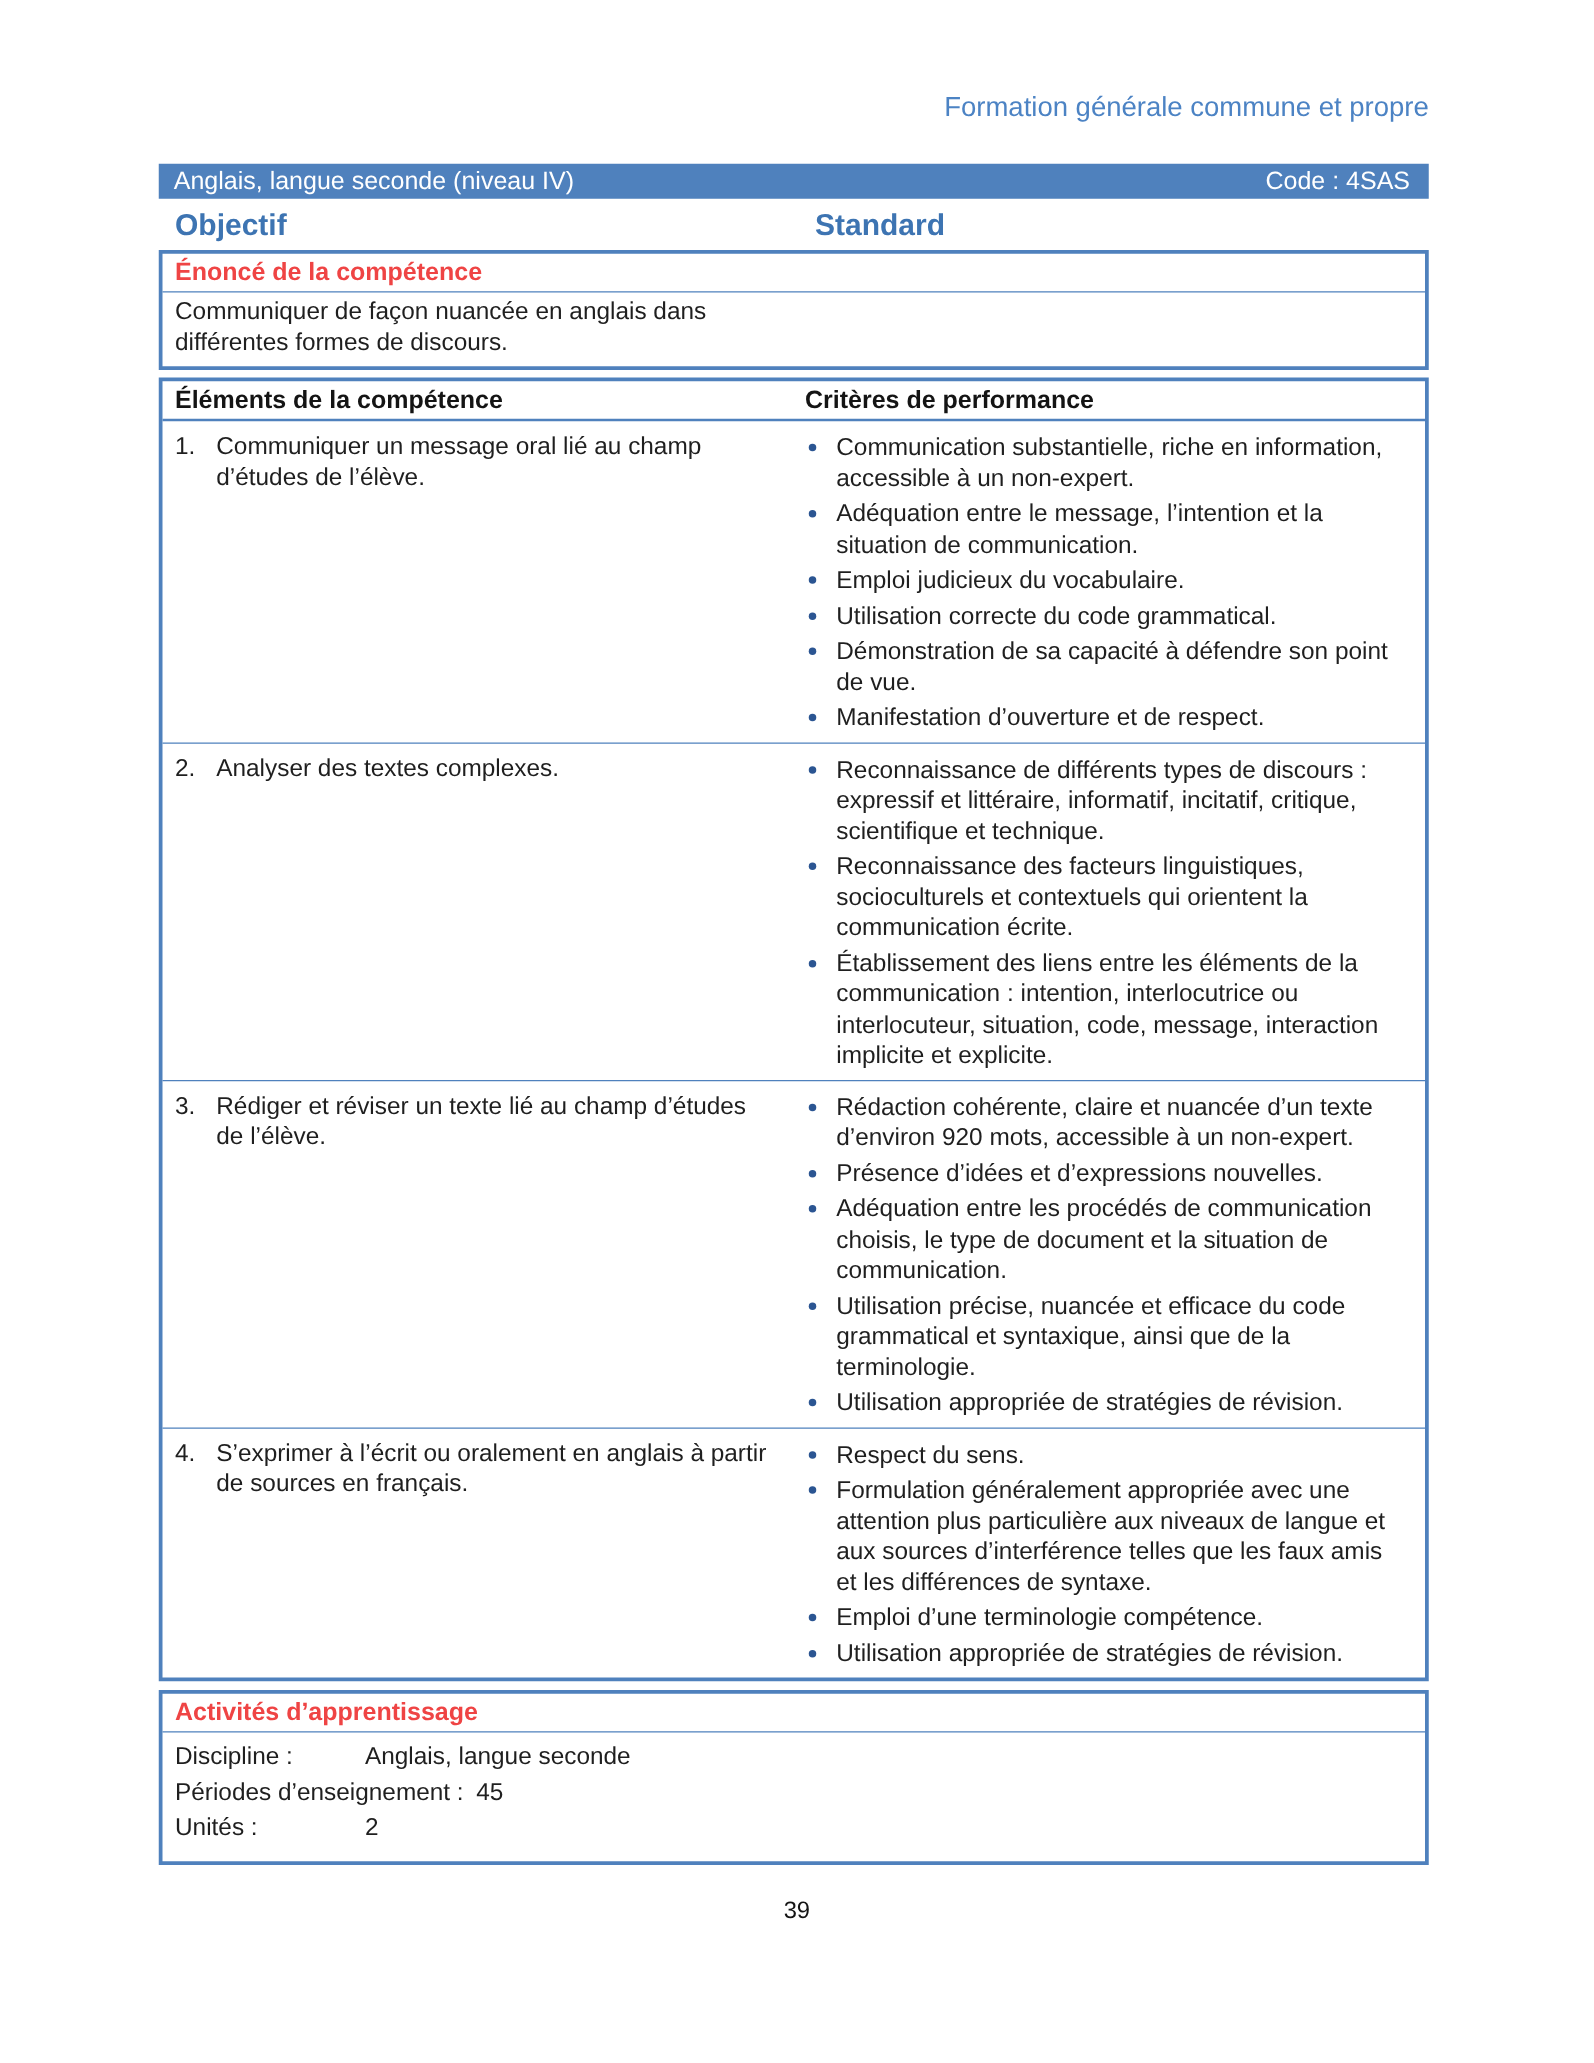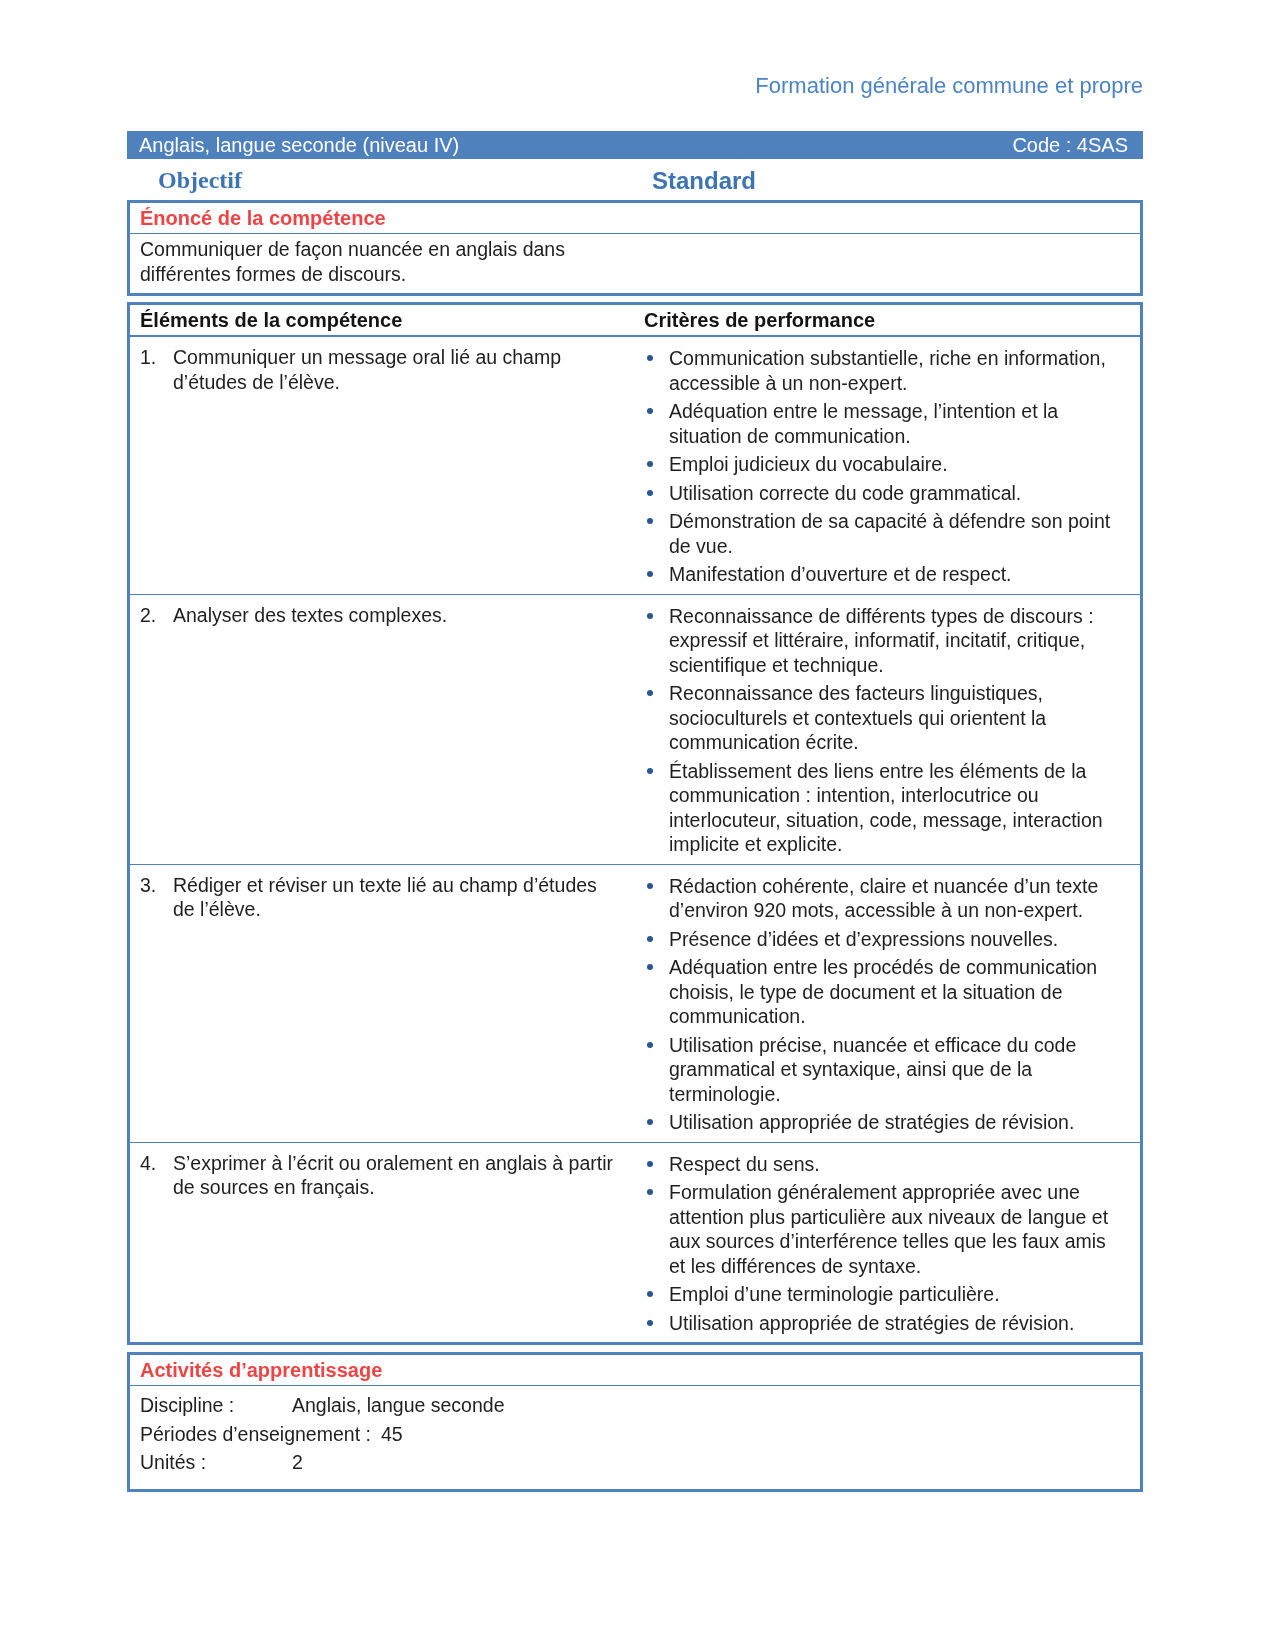--- a/index.html
+++ b/index.html
@@ -19,21 +19,21 @@
     padding-top:72px;text-align:right;color:var(--hdrblue);
     font-size:22px;line-height:28px;
   }
   .title-bar{
     margin-top:31px;height:28px;background:var(--accent);color:#fff;
     font-size:20px;display:flex;justify-content:space-between;align-items:center;
     padding:0 15px 0 12px;box-sizing:border-box;
   }
   .headings-row{position:relative;height:36px;margin-top:3px;}
   .col-heading{position:absolute;top:5px;font-size:24px;font-weight:bold;color:var(--headblue);}
-  .col-heading.obj{left:31px;font-family:Liberation Serif, serif;}
+  .col-heading.obj{left:13px;}
   .col-heading.std{left:525px;}
   .box{border:3px solid var(--accent);box-sizing:border-box;background:#fff;}
   .enonce-box{margin-top:2px;}
   .box-title{
     font-size:20px;font-weight:bold;line-height:24px;color:#ef4444;
     padding:3px 10px 3px;border-bottom:1.5px solid var(--accent);
   }
   .enonce-body{padding:3px 10px 7px;font-size:19.5px;line-height:24.5px;width:470px;}
   .comp-box{margin-top:6px;}
   .tbl-header{display:flex;border-bottom:2px solid var(--accent);font-size:20px;font-weight:bold;line-height:24px;color:#141414;}
@@ -126,21 +126,21 @@
   </div>
 
   <div class="tbl-row">
     <div class="cell-el">
       <span class="el-num">4.</span>
       <span class="el-text">S’exprimer à l’écrit ou oralement en anglais à partir de sources en français.</span>
     </div>
     <ul class="cell-cr">
               <li><span class="bullet-dot"></span><span>Respect du sens.</span></li>
               <li><span class="bullet-dot"></span><span>Formulation généralement appropriée avec une attention plus particulière aux niveaux de langue et aux sources d’interférence telles que les faux amis et les différences de syntaxe.</span></li>
-              <li><span class="bullet-dot"></span><span>Emploi d’une terminologie particulière.</span></li>
+              <li><span class="bullet-dot"></span><span>Emploi d’une terminologie compétence.</span></li>
               <li><span class="bullet-dot"></span><span>Utilisation appropriée de stratégies de révision.</span></li>
             </ul>
   </div>
 </div>
     </div>
 
     <div class="box act-box">
       <div class="box-title">Activités d’apprentissage</div>
       <div class="act-body" id="act-container">
   <div class="act-line">
@@ -152,13 +152,14 @@
   </div>
 
   <div class="act-line">
     <span class="act-label">Unités :</span><span class="act-value">2</span>
   </div>
 </div>
     </div>
 
   </div>
 
+  <div class="page-num">39</div>
 </div>
 
 </body></html>

